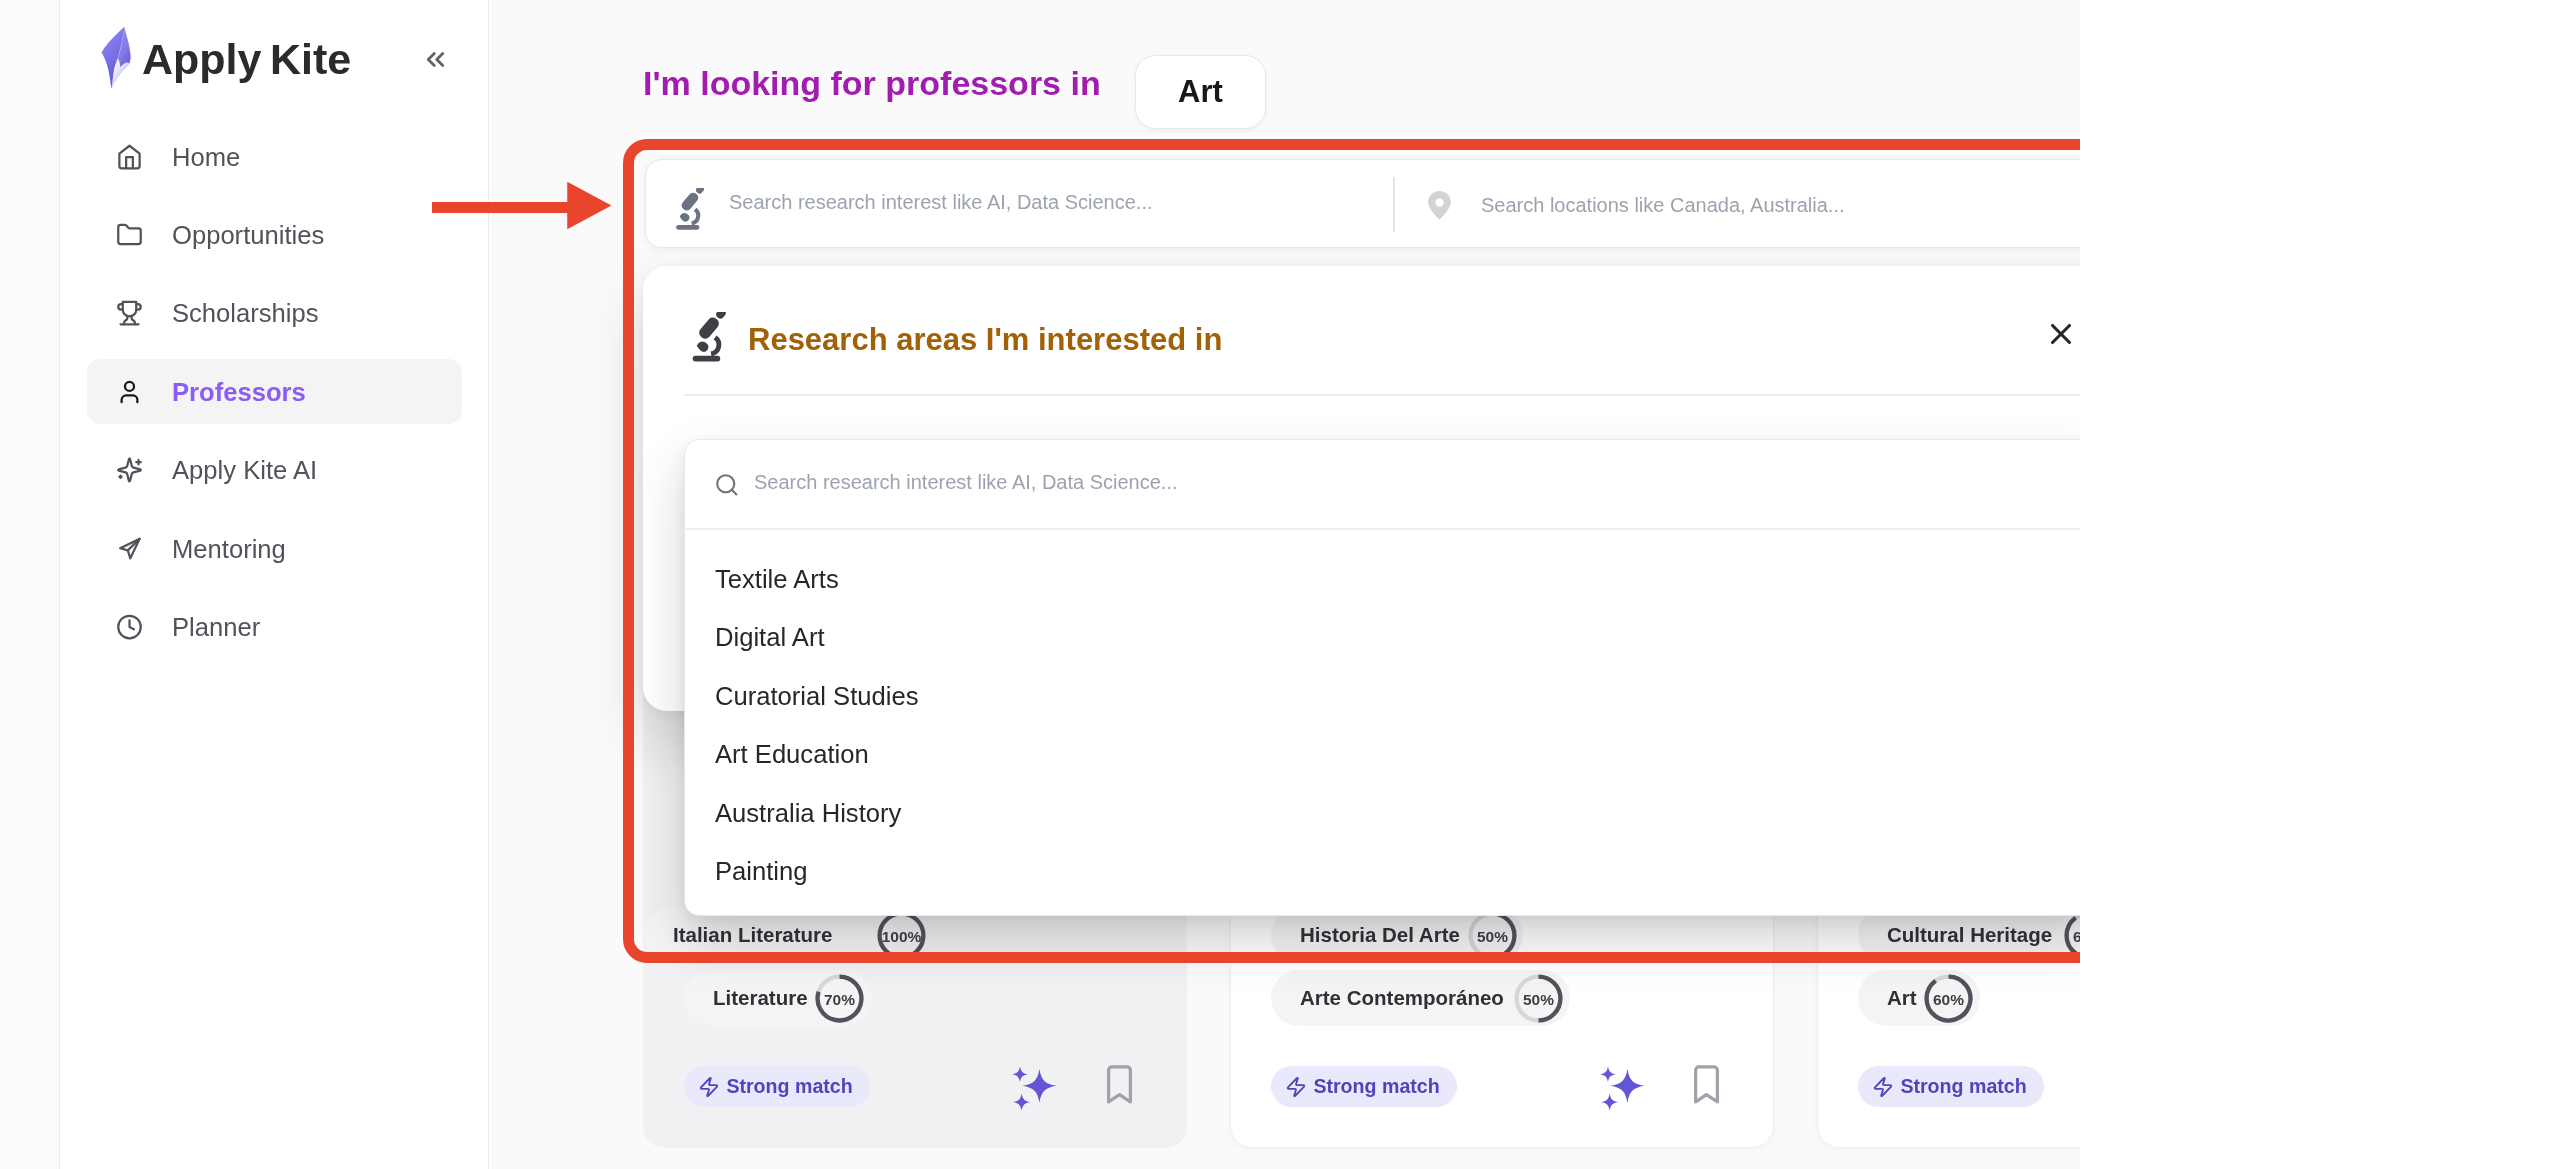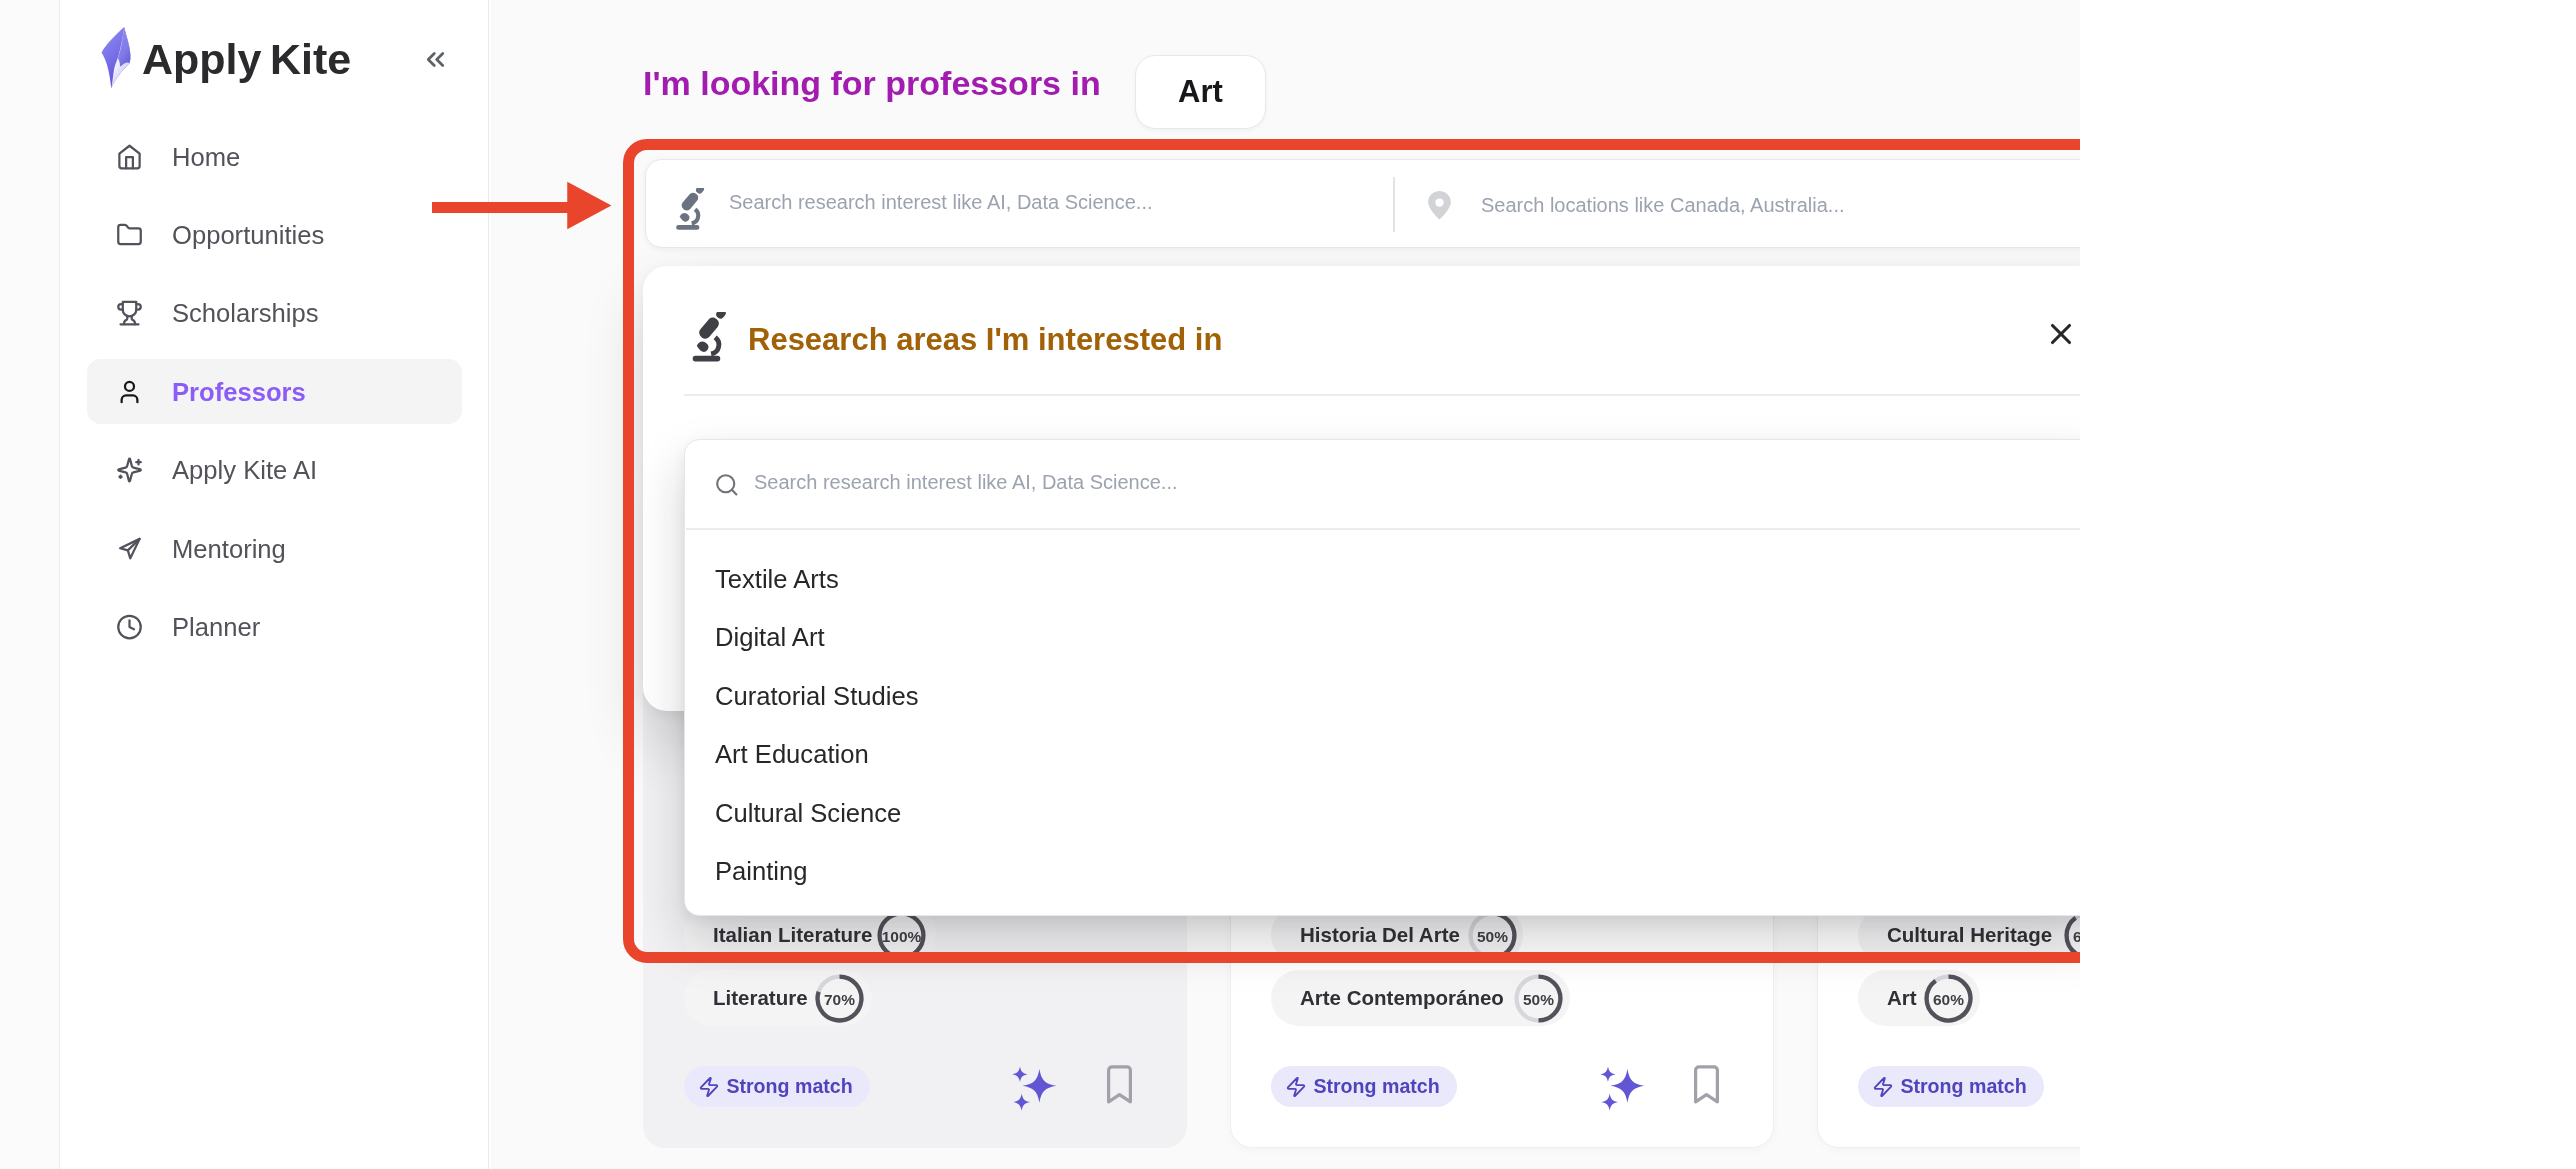--- a/index.html
+++ b/index.html
@@ -187,21 +187,21 @@
   <div id="cards-content">
 
     <div class="name" style="left:2048px; top:461px;">Kowalska</div>
 
     <svg class="ring" style="left:2071px; top:831px;" width="55" height="55" viewBox="0 0 65 65">
       <circle cx="32.5" cy="32.5" r="32.5" fill="#eceafa"></circle>
       <path d="M32.5 9 A23.5 23.5 0 1 1 18.7 51.5" fill="none" stroke="#584cc7" stroke-width="6" stroke-linecap="round"></path>
       <text x="32.5" y="39" text-anchor="middle" font-size="17" font-weight="bold" fill="#5044bd" font-family="Liberation Sans">60%</text>
     </svg>
 
-    <div class="pill" style="left:684px; top:907px; width:252px;">
+    <div class="pill" style="left:644px; top:907px; width:252px;">
         <div class="t">Italian Literature</div>
       </div>
     <svg class="ring" style="left:877px; top:911px;" width="49" height="49" viewBox="0 0 57 57">
       <circle cx="28.5" cy="28.5" r="25.5" fill="none" stroke="#52525b" stroke-width="5"></circle>
       <text x="28.5" y="36" text-anchor="middle" font-size="18" font-weight="bold" fill="#3f3f46" font-family="Liberation Sans">100%</text>
     </svg>
     <div class="pill" style="left:684px; top:970px; width:188px;">
         <div class="t">Literature</div>
       </div>
     <svg class="ring" style="left:815px; top:974px;" width="49" height="49" viewBox="0 0 57 57">
@@ -311,21 +311,21 @@
   <svg class="abs" style="left:714px; top:472px;" width="25.6" height="25.6" viewBox="0 0 24 24" fill="none" stroke="#71717a" stroke-width="2" stroke-linecap="round" stroke-linejoin="round">
       <circle cx="11" cy="11" r="8"></circle>
       <path d="m21 21-4.3-4.3"></path>
     </svg>
   <div class="ph" style="left:754px; top:471px;">Search research interest like AI, Data Science...</div>
   <div id="combo-divider" class="abs"></div>
   <div class="li" style="top:565px;">Textile Arts</div>
   <div class="li" style="top:623px;">Digital Art</div>
   <div class="li" style="top:682px;">Curatorial Studies</div>
   <div class="li" style="top:740px;">Art Education</div>
-  <div class="li" style="top:799px;">Cultural Science</div>
+  <div class="li" style="top:799px;">Australia History</div>
   <div class="li" style="top:857px;">Painting</div>
   <div id="sbthumb" class="abs"></div>
 
   <div id="redbox" class="abs"></div>
   <div id="arrowbar" class="abs"></div>
   <svg class="abs" style="left:563px; top:180px; z-index:60;" width="51" height="51" viewBox="0 0 60 60">
       <polygon points="5,2 5,58 57,30" fill="#e8452c"></polygon>
     </svg>
 </div>
 

